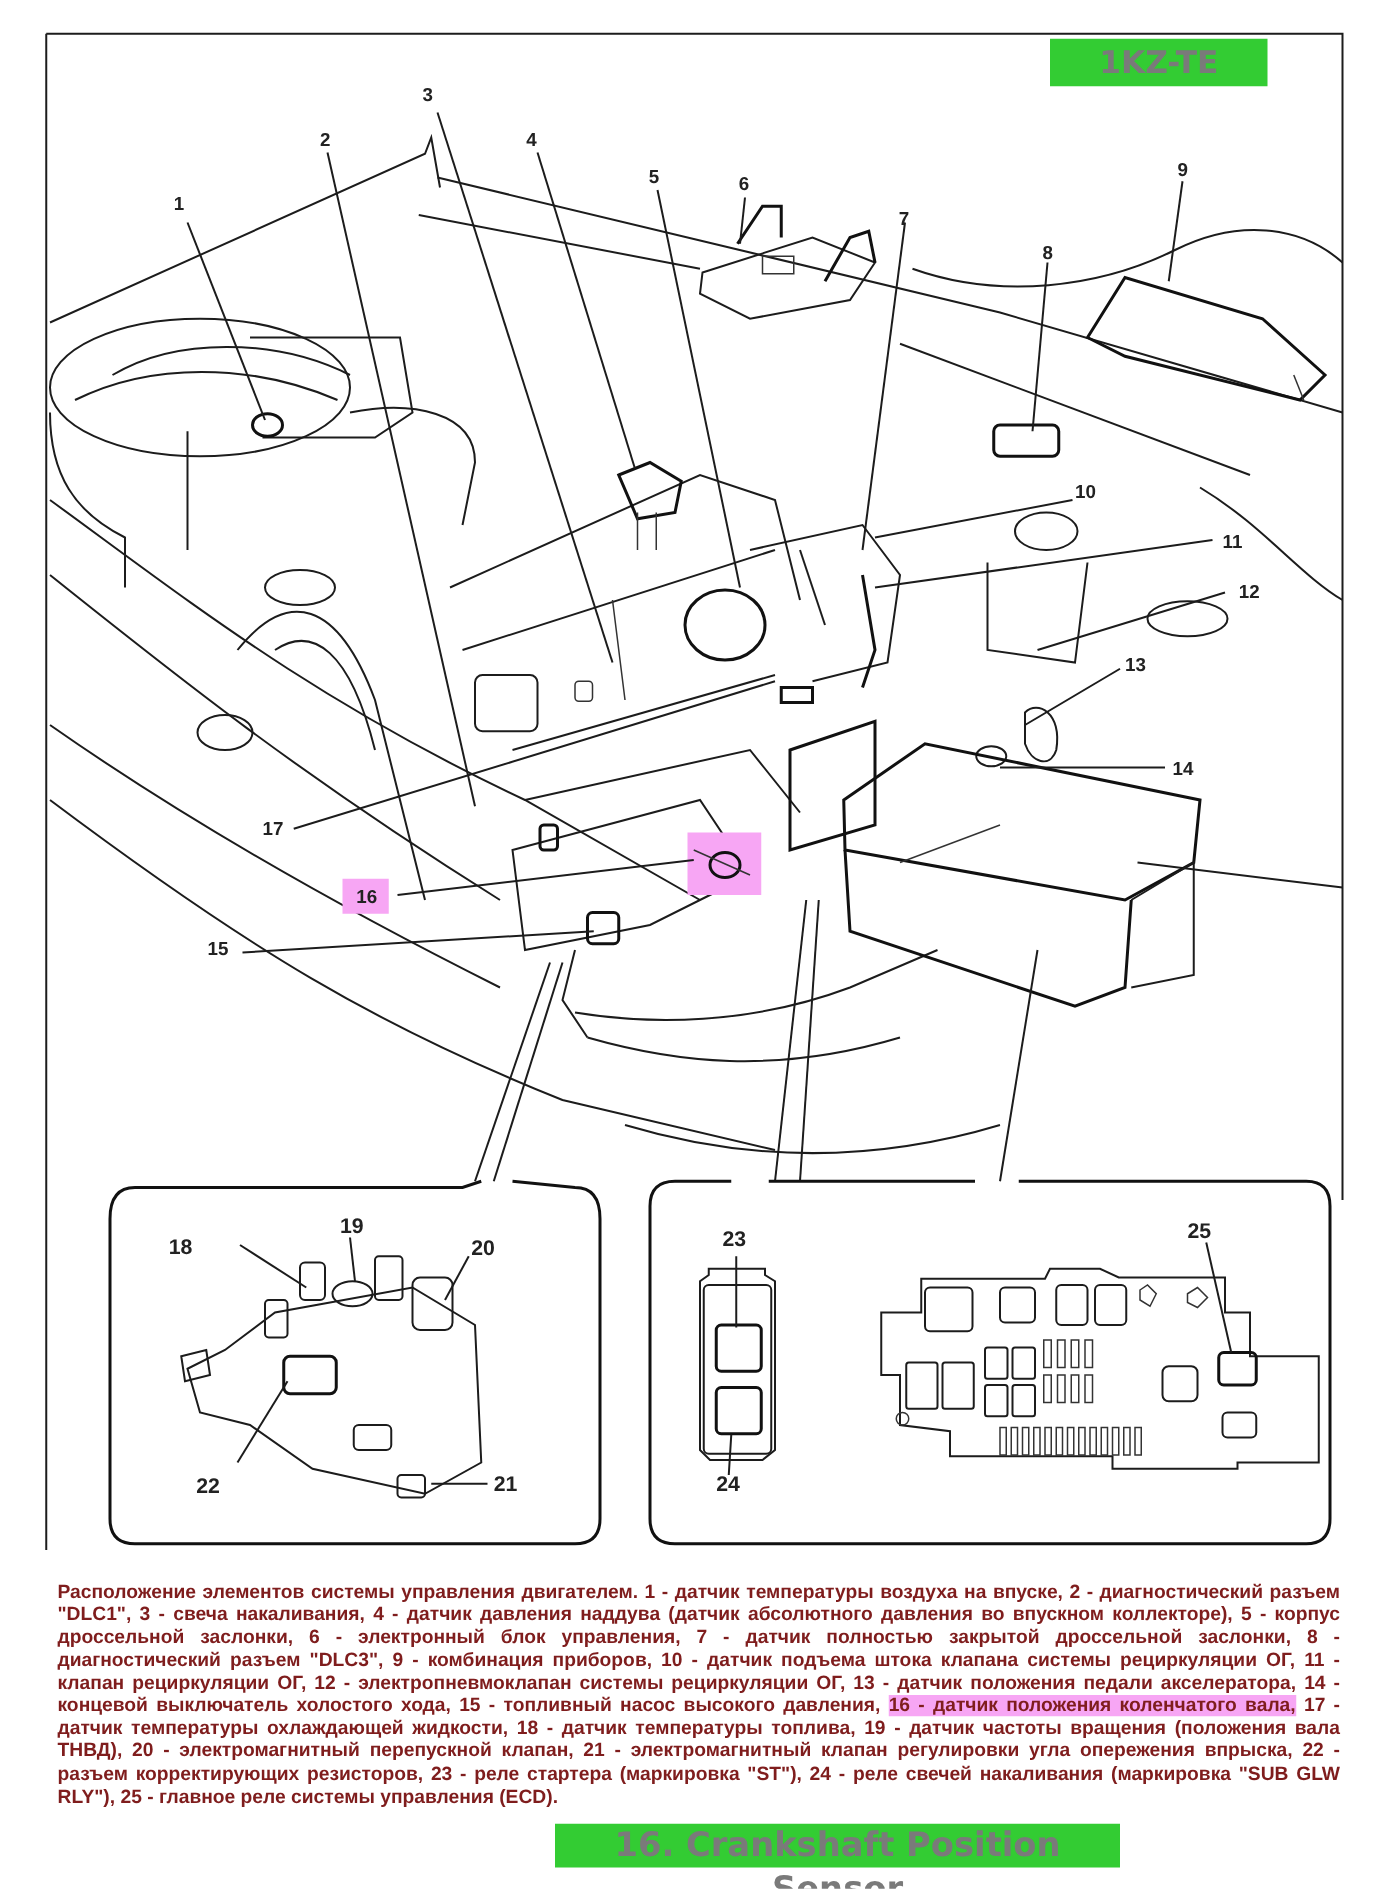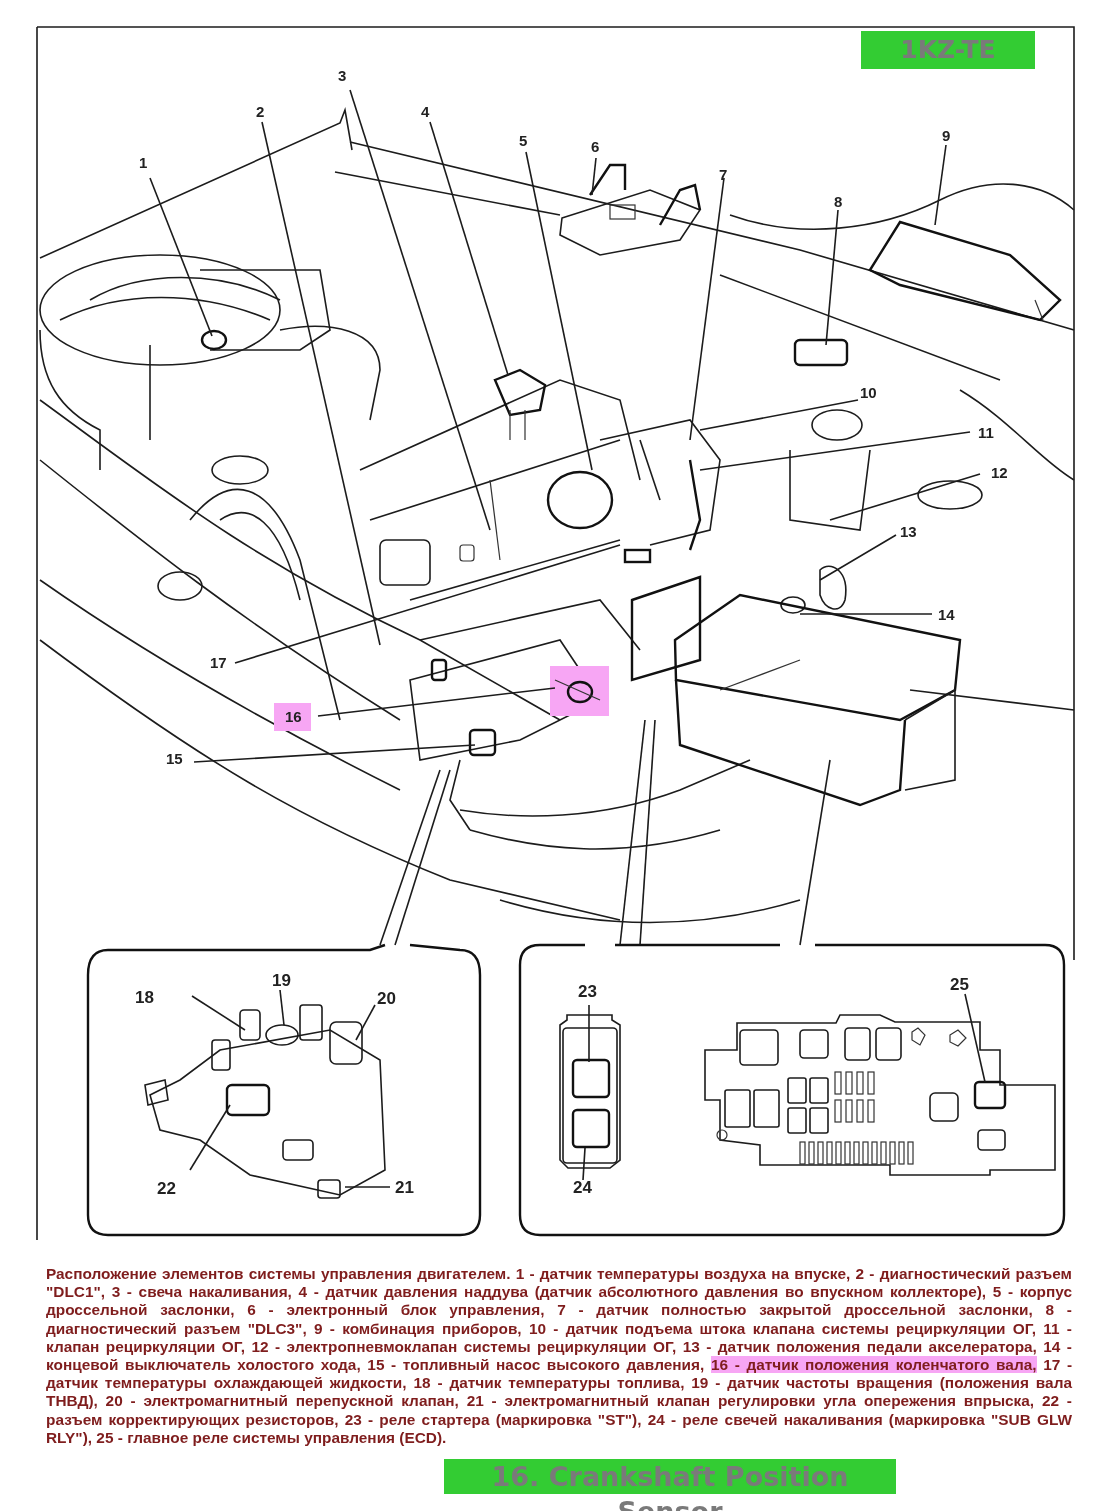--- a/index.html
+++ b/index.html
@@ -4,21 +4,21 @@
 <style>
   html,body{margin:0;padding:0;background:#ffffff;}
   body{width:1116px;height:1511px;position:relative;overflow:hidden;font-family:"Liberation Sans",sans-serif;color:#1a1a1a;}
   #diagram{position:absolute;left:0;top:0;width:1116px;height:1260px;}
   .lbl{font-family:"Liberation Sans",sans-serif;font-size:15px;font-weight:bold;fill:#222;}
   .lbl-big{font-family:"Liberation Sans",sans-serif;font-size:17px;font-weight:bold;fill:#222;}
   .ln{stroke:#1c1c1c;stroke-width:1.6;fill:none;}
   .lt{stroke:#333;stroke-width:1.2;fill:none;}
   .thick{stroke:#111;stroke-width:2.4;fill:none;}
   .badge{position:absolute;background:#33cc33;color:#7a7a7a;font-weight:bold;font-family:"DejaVu Sans",sans-serif;text-align:center;}
-  #badge-engine{left:840px;top:31px;width:174px;height:38px;line-height:38px;font-size:25px;margin-left:21px;}
+  #badge-engine{left:840px;top:31px;width:174px;height:38px;line-height:38px;font-size:25px;}
   #badge-sensor{left:444px;top:1459px;width:452px;height:35px;line-height:35px;font-size:27px;}
   #caption{position:absolute;left:46px;top:1265px;width:1026px;font-size:15.4px;font-weight:bold;line-height:18.2px;text-align:justify;color:#7f1d1d;}
   #caption .hl{background:#f7a6f4;}
 </style>
 </head>
 <body>
 
 <svg id="diagram" viewBox="0 0 1116 1260" xmlns="http://www.w3.org/2000/svg">
 
   <path class="ln" d="M37 27 L1074 27 L1074 960 M37 27 L37 1240"></path>

